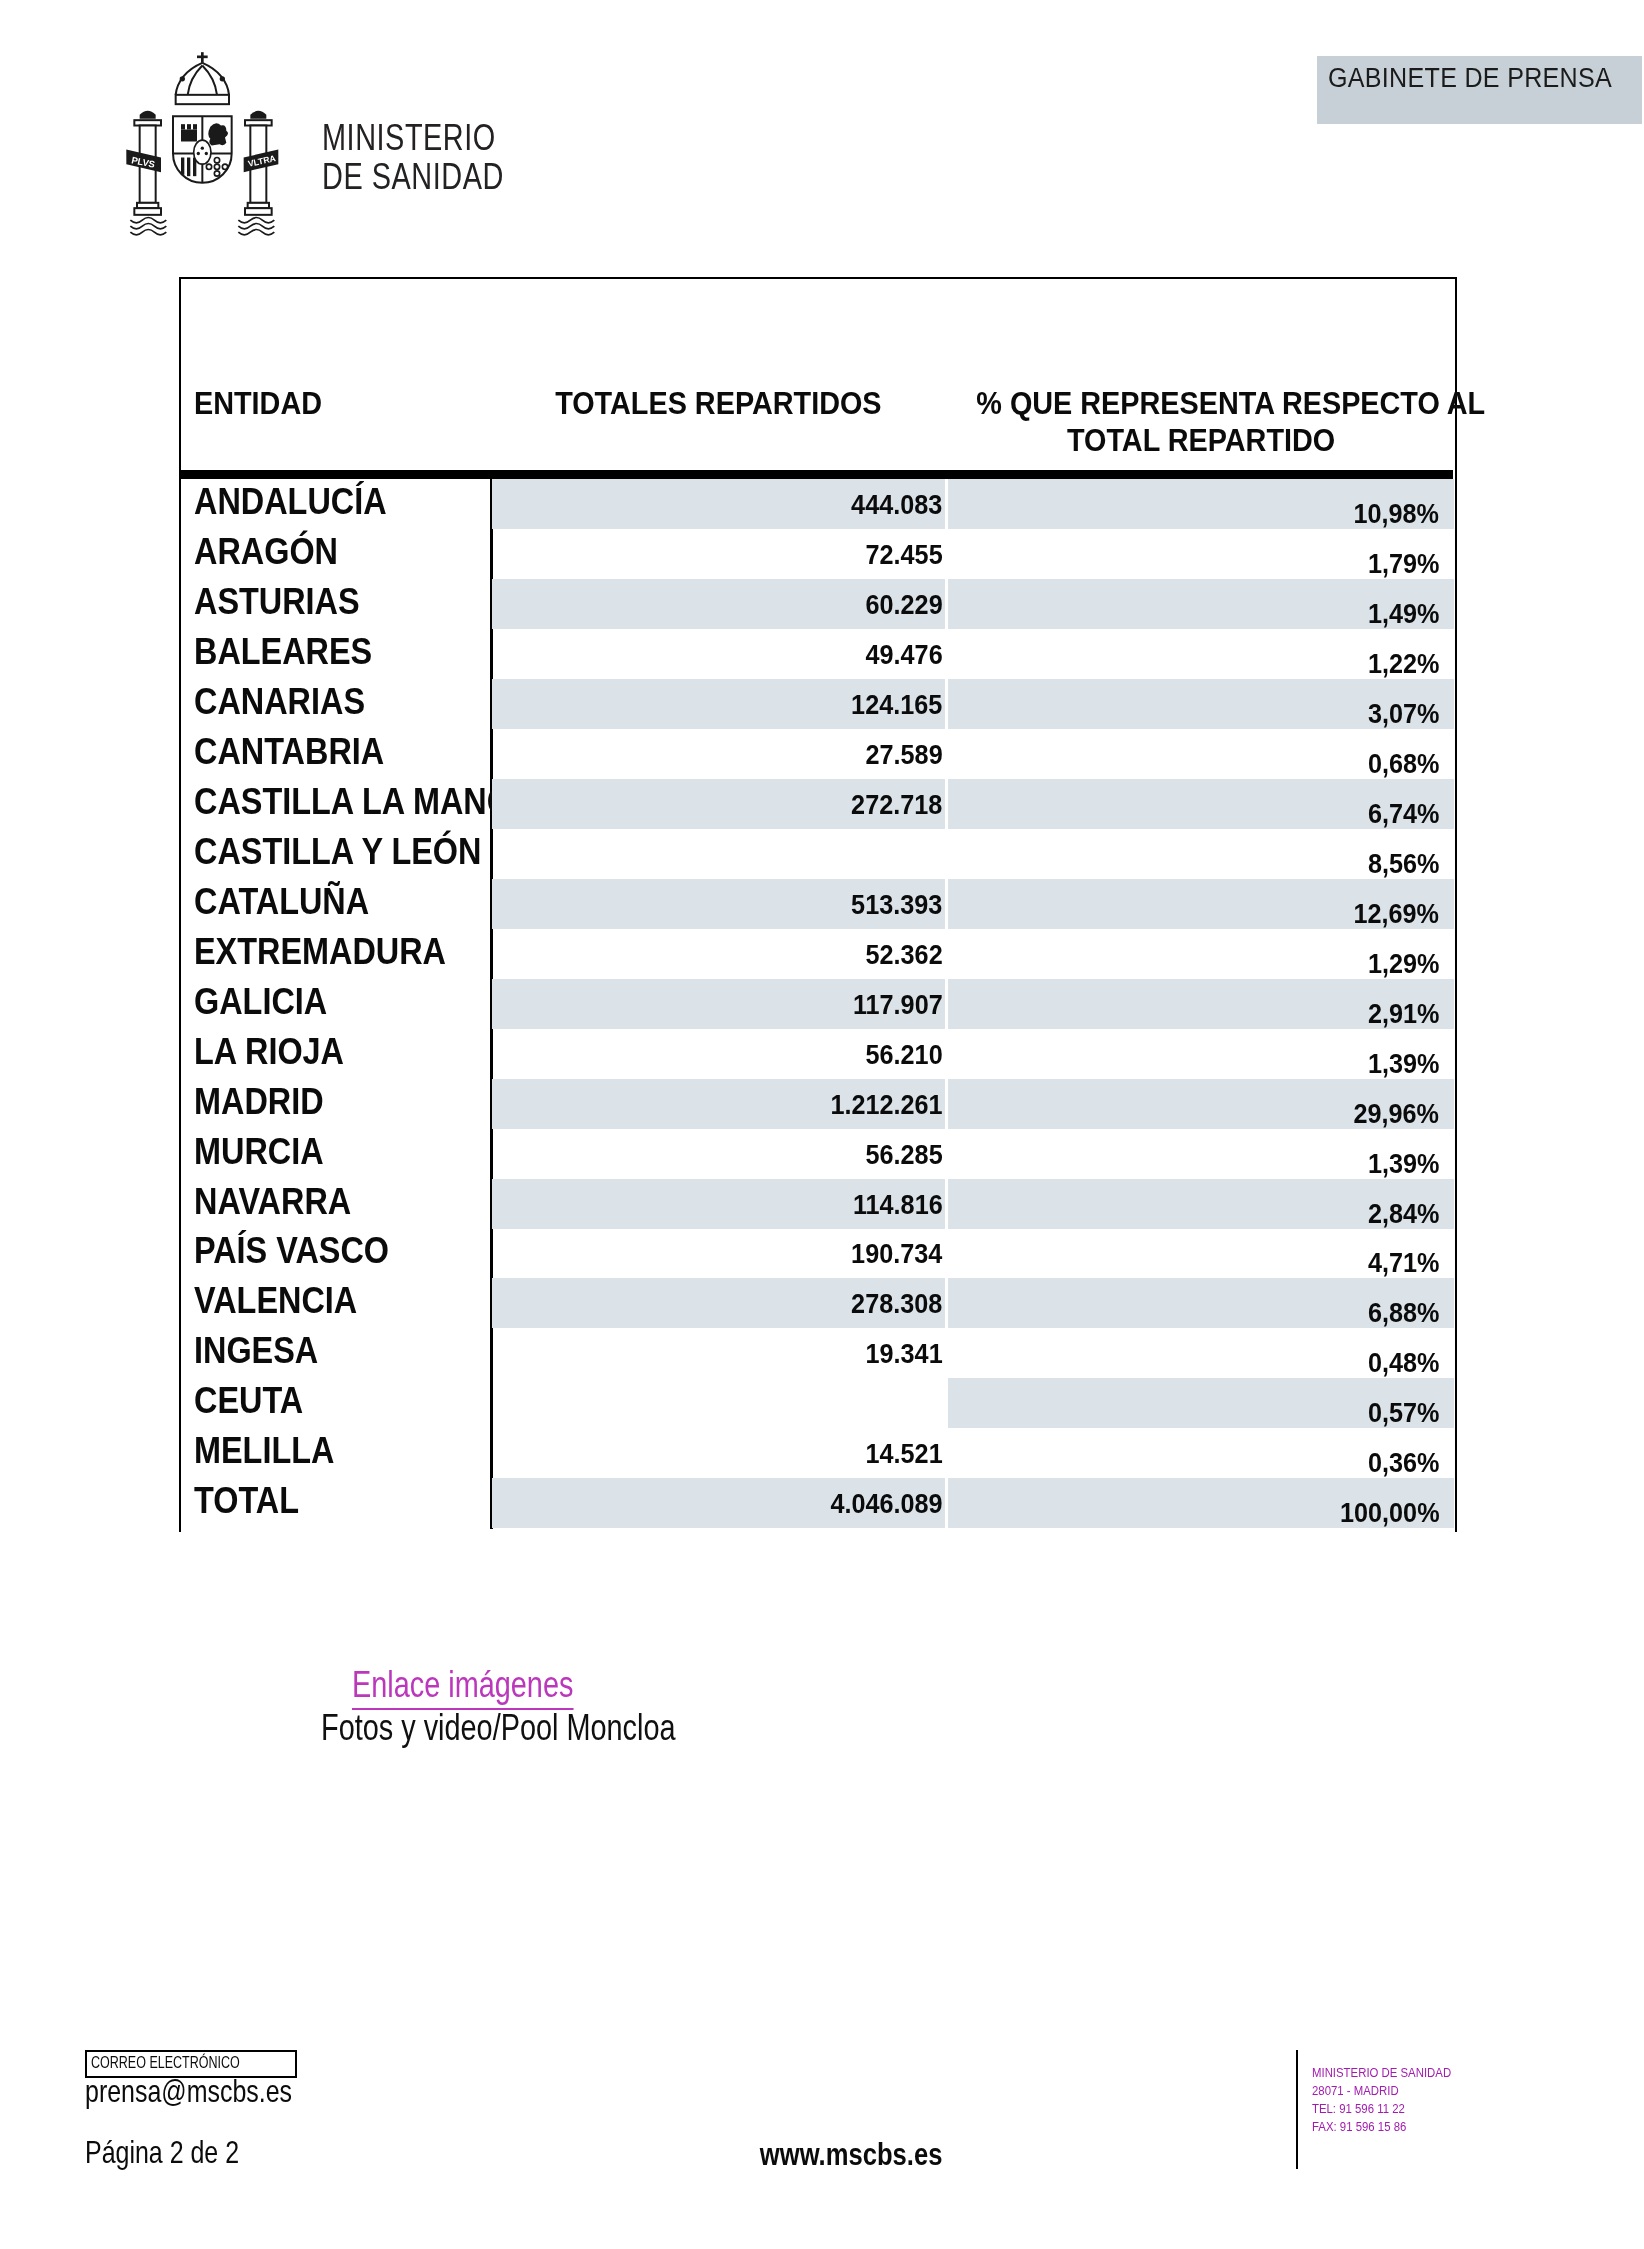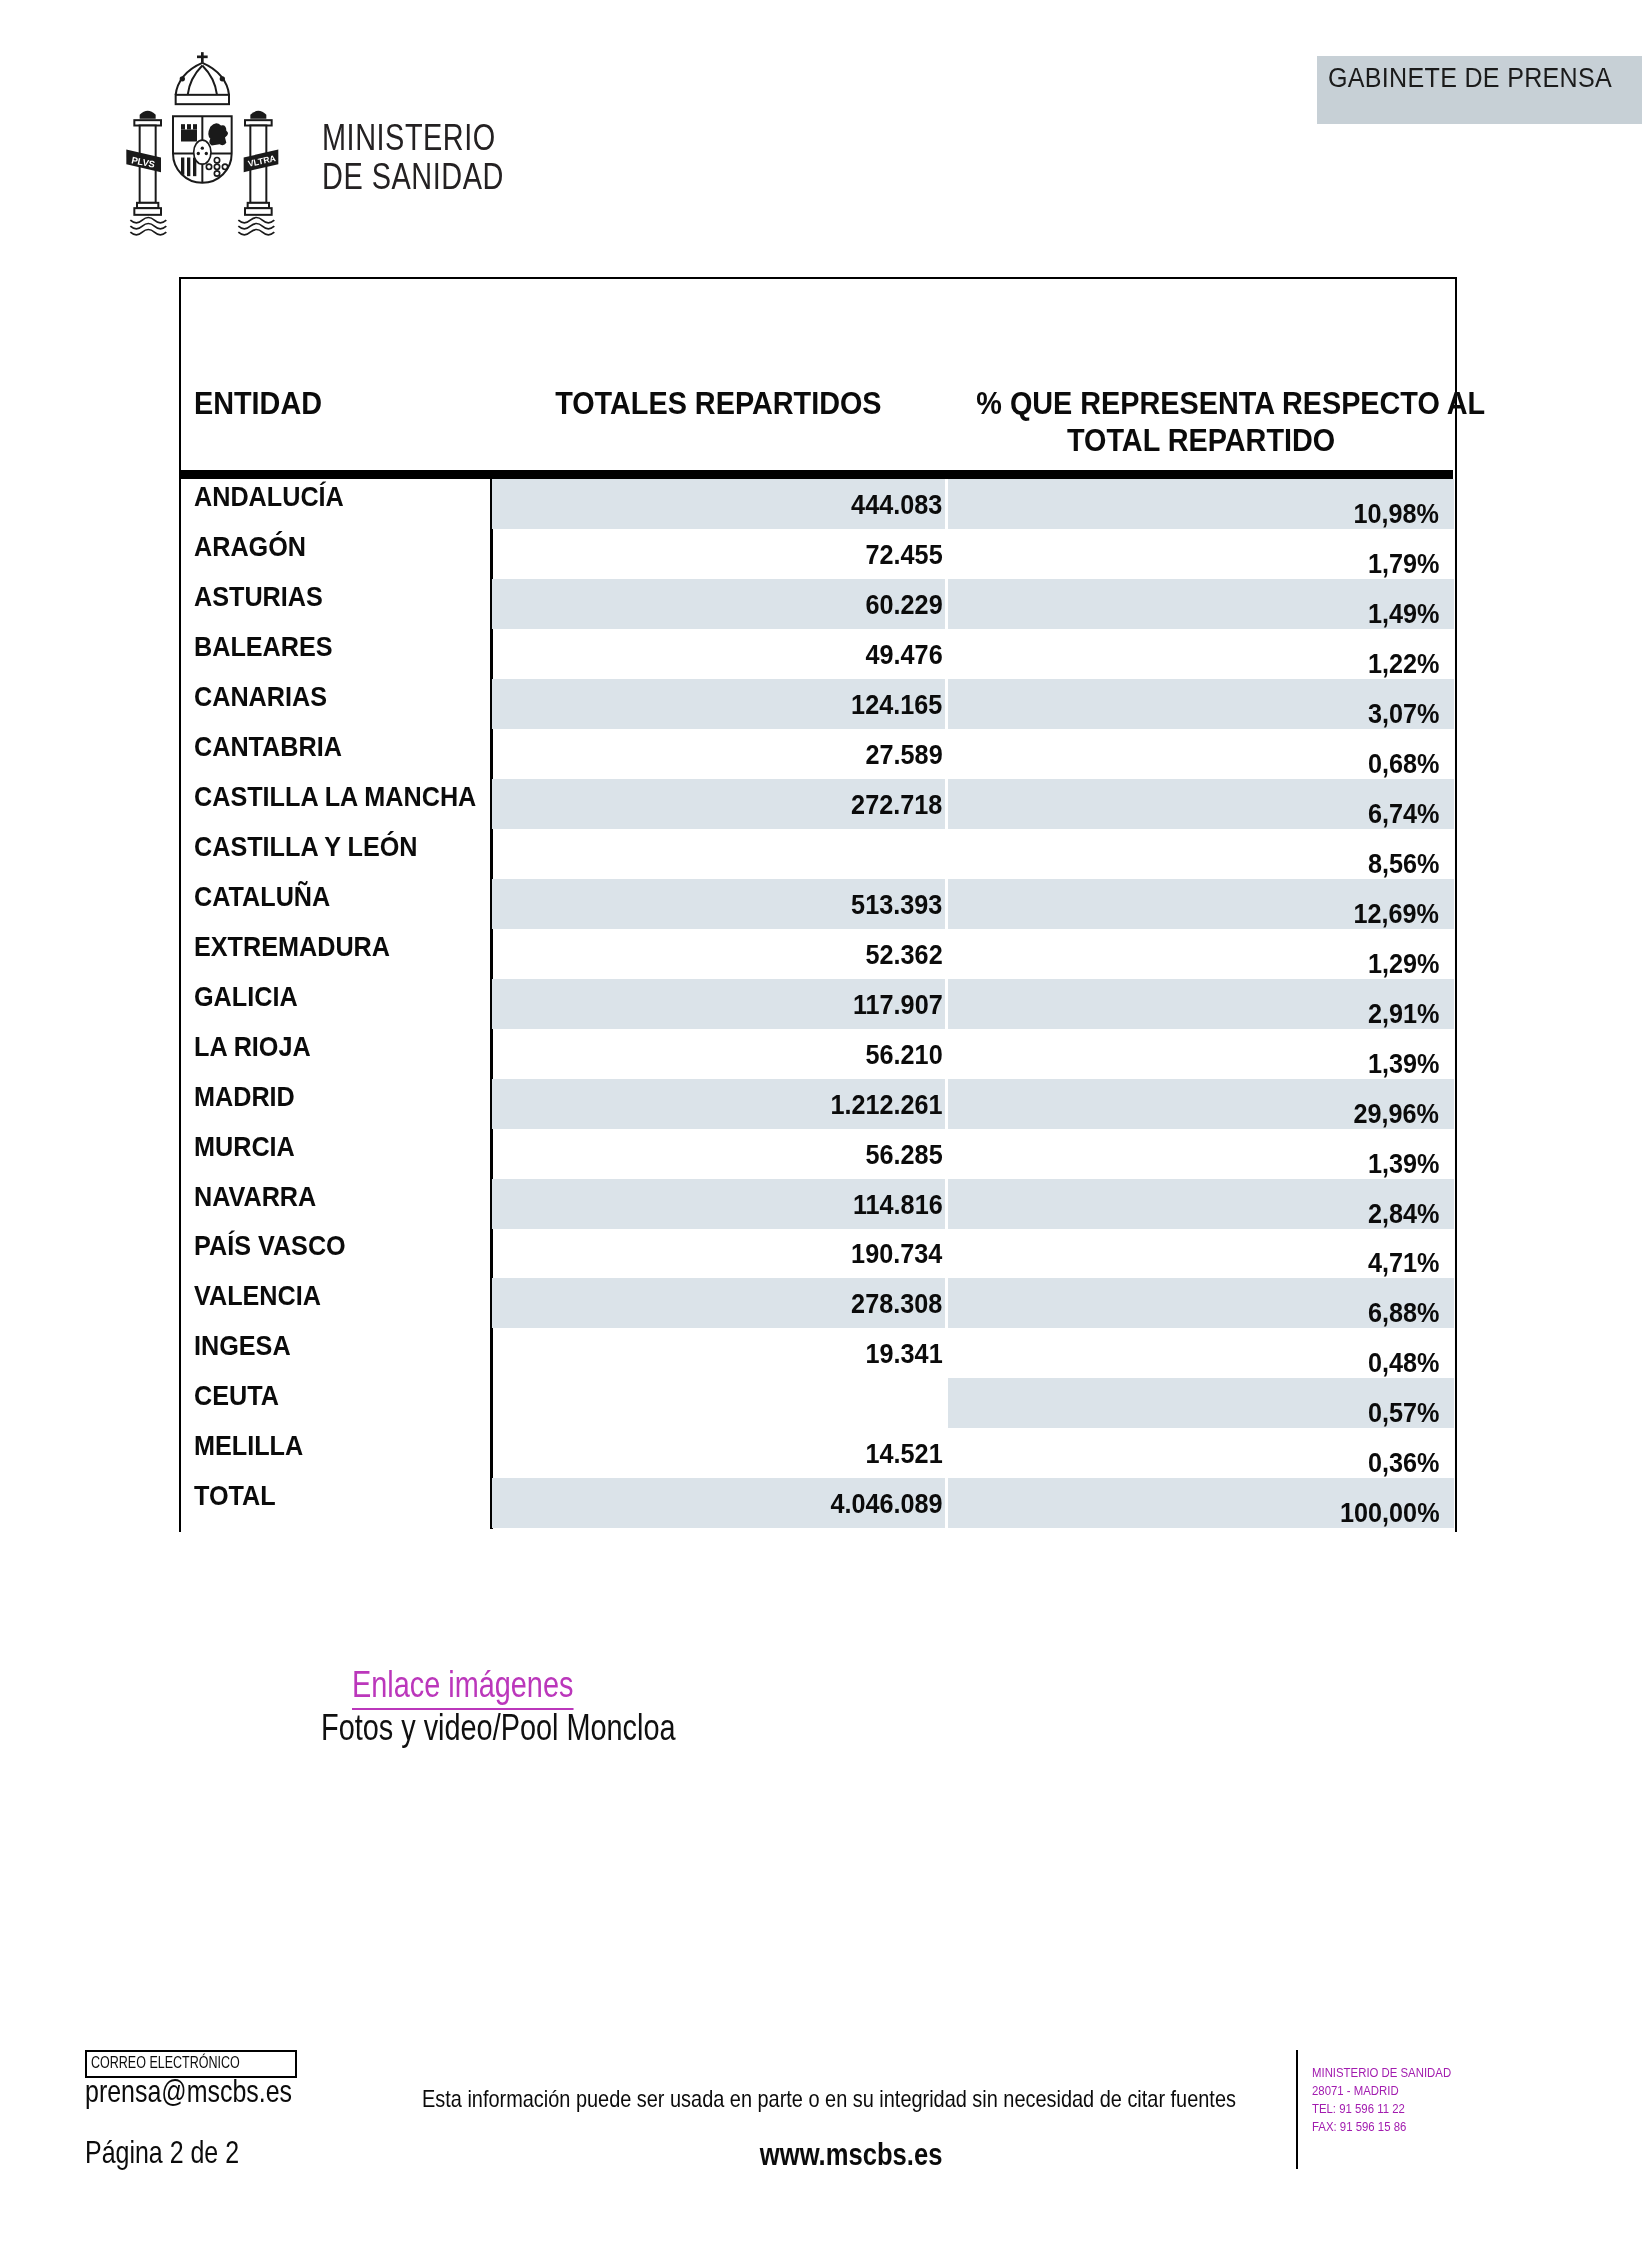--- a/index.html
+++ b/index.html
@@ -38,21 +38,21 @@
     position:absolute;left:179px;top:277px;width:1278px;height:1255px;
     border:2.7px solid #000;border-bottom:none;box-sizing:border-box;
   }
   .h-ent{position:absolute;left:13.4px;top:106px;font-size:32px;font-weight:bold;}
   .h-tot{position:absolute;left:311px;top:106px;width:453px;text-align:center;font-size:32px;font-weight:bold;}
   .h-pct{position:absolute;left:767px;top:106px;width:506px;text-align:center;font-size:32px;font-weight:bold;line-height:37px;}
   .hband{position:absolute;left:0;top:191px;width:1272px;height:8.7px;background:#000;}
   .vdiv{position:absolute;left:309px;top:200px;width:2.7px;height:1050px;background:#000;}
 
   .trow{position:absolute;left:0;width:1272px;height:50px;}
-  .c-ent{position:absolute;left:13.4px;top:2px;font-size:28px;font-weight:bold;}
+  .c-ent{position:absolute;left:13.4px;top:2px;font-size:36px;font-weight:bold;}
   .band{position:absolute;top:0;height:50px;box-sizing:border-box;text-align:right;font-size:28px;font-weight:bold;}
   .b2{left:311px;width:453px;padding:10px 2.7px 0 0;}
   .b3{left:767px;width:506px;padding:18.7px 14.7px 0 0;}
   .shade{background:var(--row-shade,#dbe3e9);padding-left:25px;}
 
   
   .link-images{position:absolute;left:320px;top:1664px;font-size:37px;margin-left:32px;}
   .link-images a{
     color:var(--link,#bb37bb);text-decoration:none;
     display:inline-block;transform:scaleX(0.78);transform-origin:0 50%;
@@ -291,23 +291,20 @@
 
   <div class="correo">
     <span class="cx oxl" style="transform:scaleX(.75)">CORREO ELECTRÓNICO</span>
   </div>
   <div class="prensa">
     <span class="cx oxl" style="transform:scaleX(.78)">prensa@mscbs.es</span>
   </div>
   <div class="pagina">
     <span class="cx oxl" style="transform:scaleX(.78)">Página 2 de 2</span>
   </div>
-  <div class="usage">
-    <span class="cx oxl" style="transform:scaleX(.83)">Esta información puede ser usada en parte o en su integridad sin necesidad de citar fuentes</span>
-  </div>
   <div class="www">
     <span class="cx oxc" style="transform:scaleX(.8)">www.mscbs.es</span>
   </div>
   <div class="vline"></div>
   <div class="rightblock">
     <div><span class="cx oxl" style="transform:scaleX(.85)">MINISTERIO DE SANIDAD</span></div>
     <div><span class="cx oxl" style="transform:scaleX(.85)">28071 - MADRID</span></div>
     <div><span class="cx oxl" style="transform:scaleX(.85)">TEL: 91 596 11 22</span></div>
     <div><span class="cx oxl" style="transform:scaleX(.85)">FAX: 91 596 15 86</span></div>
   </div>

